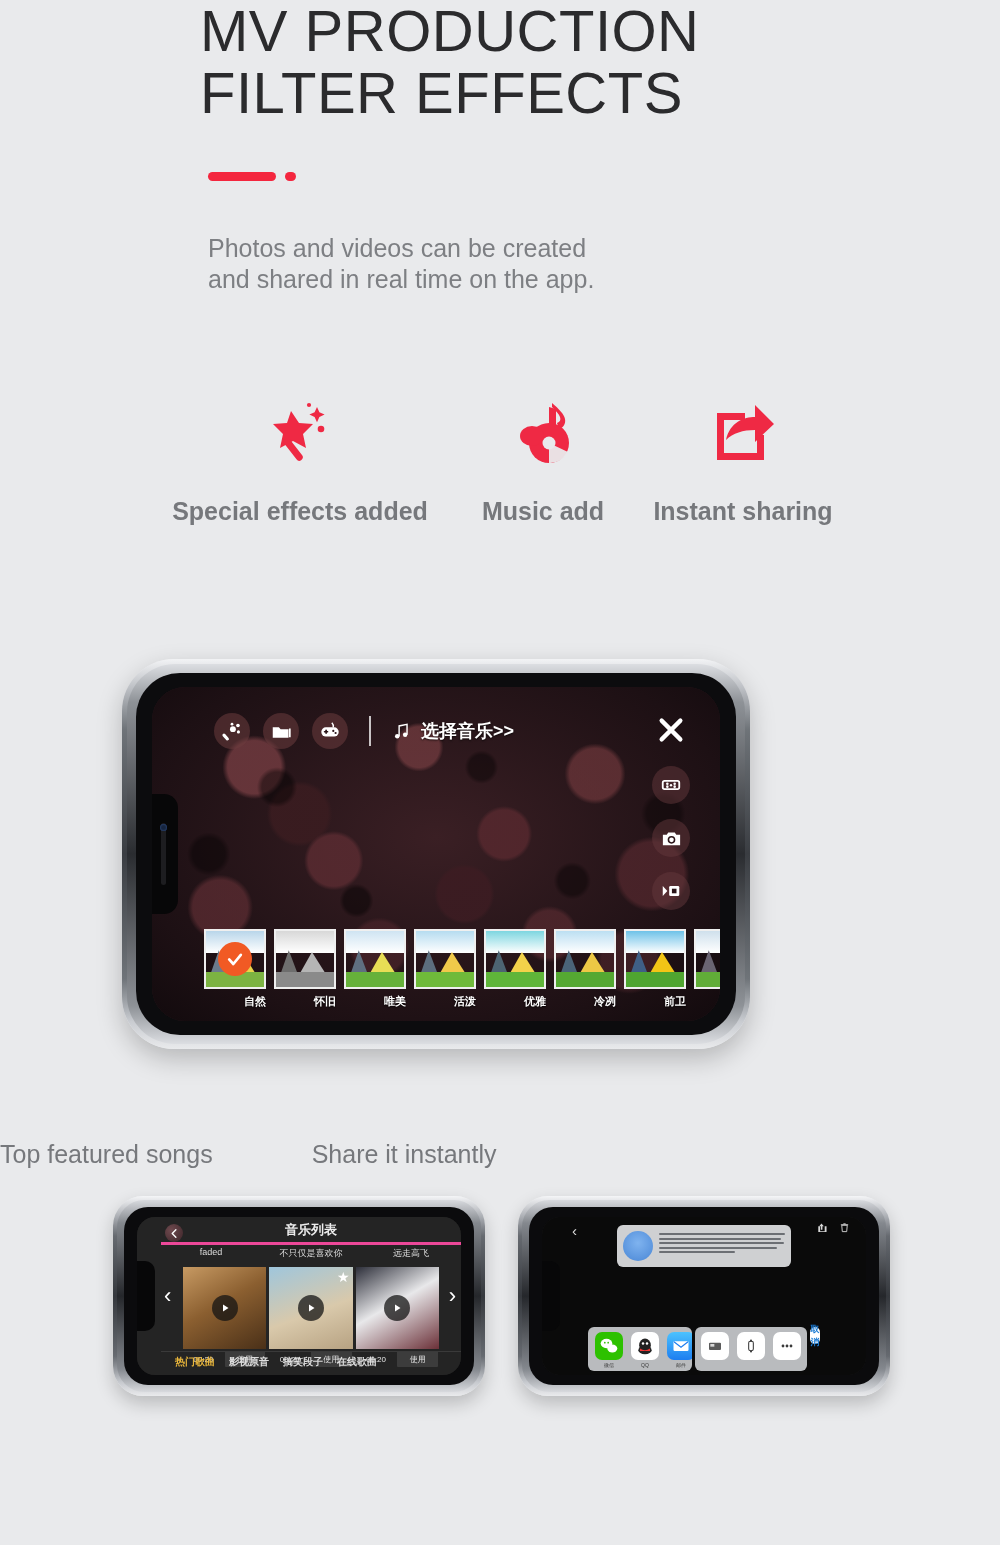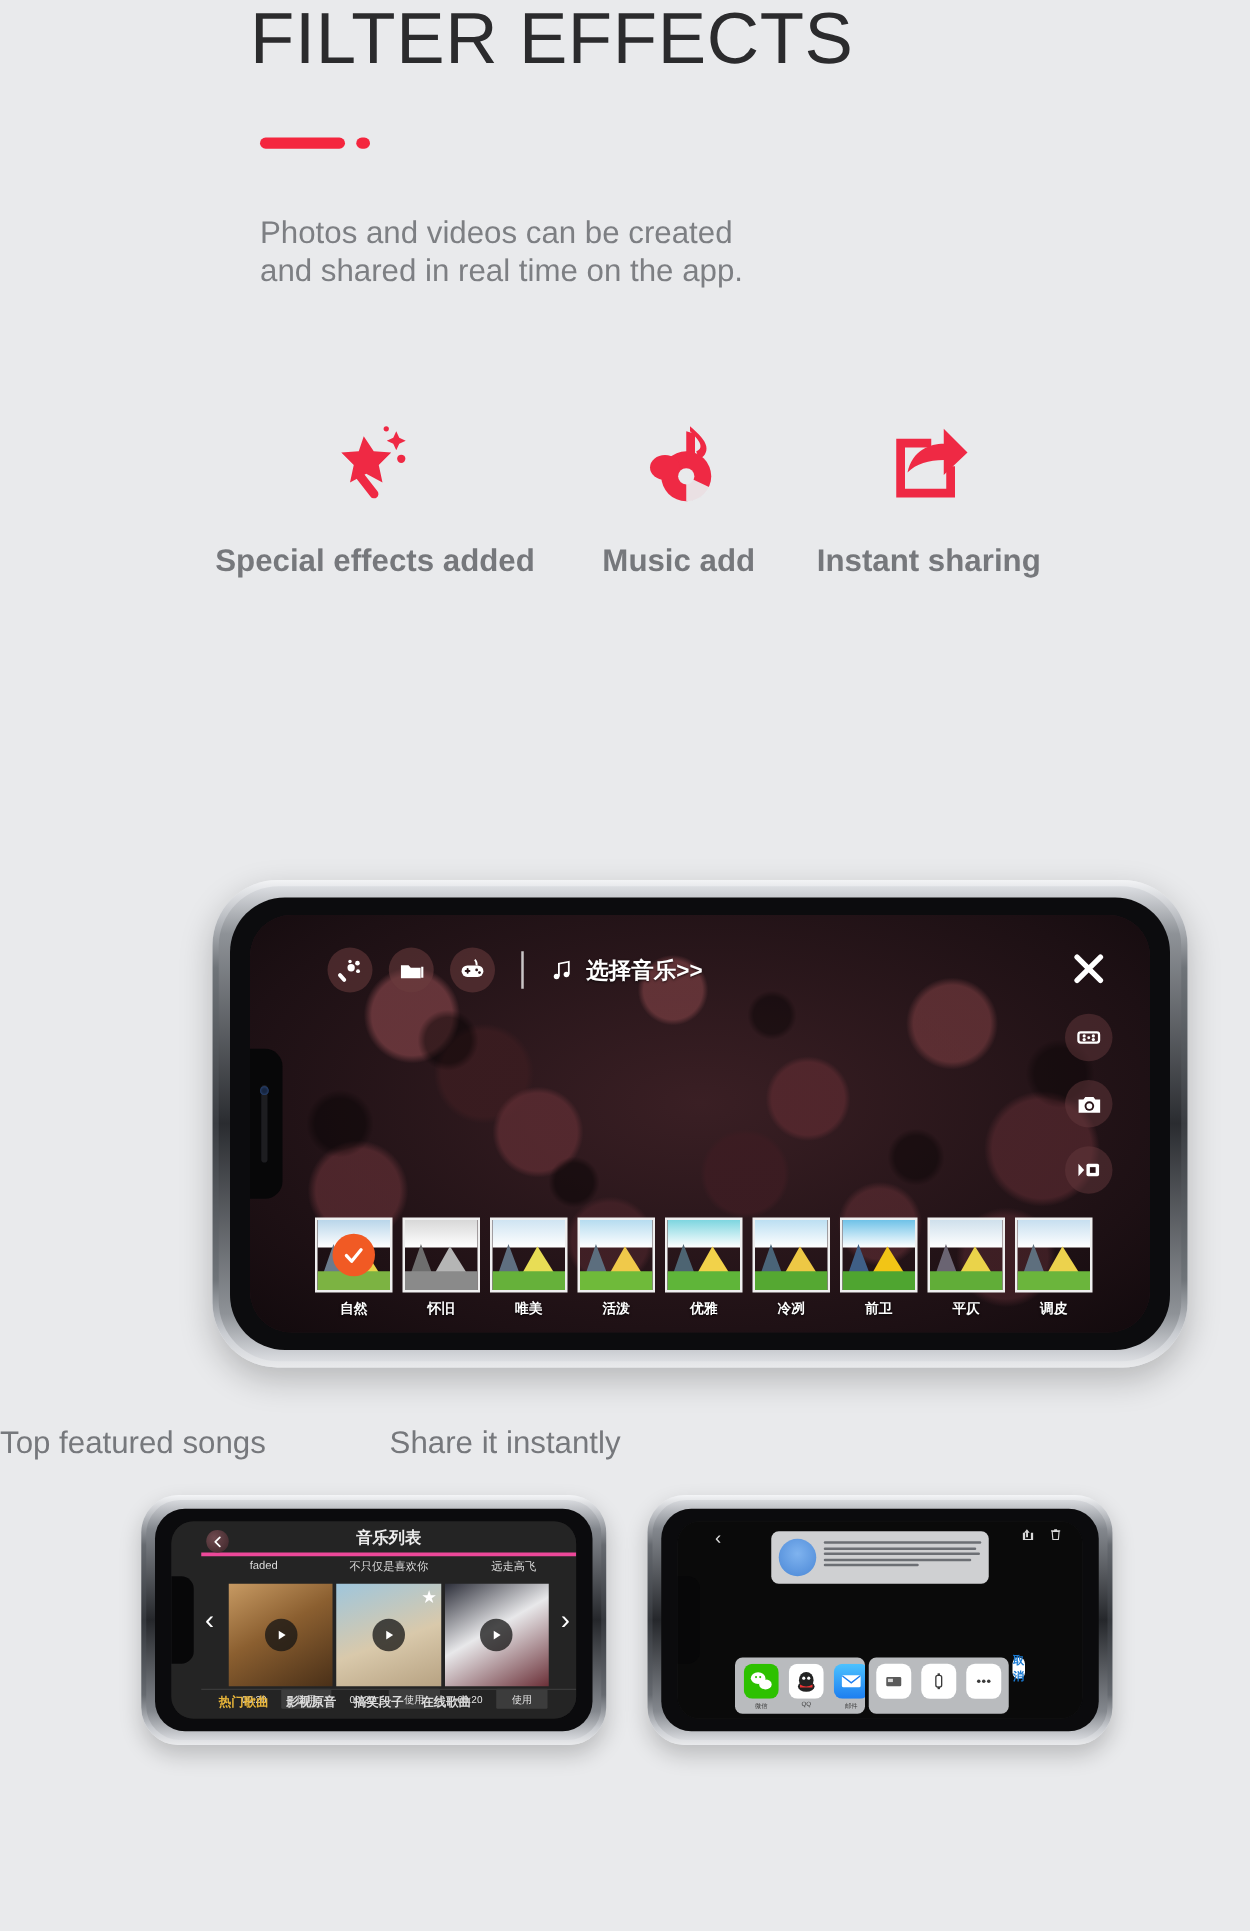--- a/index.html
+++ b/index.html
@@ -59,22 +59,22 @@
   .feature-icon { height: 82px; display: flex; align-items: center; justify-content: center; }
   .feature-label {
     margin-top: 20px;
     font-size: 25px;
     color: #76787c;
   }
 
   
   .main-phone-wrap {
     position: absolute;
-    left: 122px; top: 704px;
-    width: 780px; height: 390px; margin-left: 48px;
+    left: 122px; top: 659px;
+    width: 628px; height: 390px;
   }
   .phone-outer {
     position: absolute; inset: 0;
     border-radius: 52px;
     background: linear-gradient(180deg,#f2f3f5 0%,#b9bcc1 8%,#6f7479 18%,#3a3d42 50%,#6f7479 82%,#c9ccd1 93%,#e9eaec 100%);
     box-shadow: 0 10px 26px rgba(0,0,0,0.22);
   }
   .phone-mid {
     position: absolute; inset: 5px;
     border-radius: 48px;
@@ -184,21 +184,21 @@
   .ft-mount { position:absolute; left:0; right:0; top:20%; bottom:0; }
   .ft-grass { position:absolute; left:0; right:0; bottom:0; height:26%; }
   .filter-check {
     position: absolute; left: 50%; top: 50%;
     transform: translate(-50%,-50%);
     width: 34px; height: 34px; border-radius: 50%;
     background: #f15a24;
     display: flex; align-items: center; justify-content: center;
   }
   .filter-label {
-    margin-top: 5px; text-align: center;
+    margin-top: 5px; text-align: right;
     color: #ffffff; font-size: 11px; font-weight: 700;
     text-shadow: 0 1px 2px rgba(0,0,0,0.9);
   }
 
   
   .caption-row {
     position: absolute; top: 1140px; left: 0; width: 1000px;
     display: flex;
   }
   .caption {
@@ -330,20 +330,21 @@
     background:#fff; border-radius:6px; height:17px;
     display:flex; align-items:center; justify-content:center;
     color:#1a7bd4; font-size:9px; font-weight:700;
   }
 </style>
 </head>
 <body>
 
 <div class="header">
   <div class="title-block">
+    <div class="title-line">MV PRODUCTION</div>
     <div class="title-line">FILTER EFFECTS</div>
   </div>
   <div class="accent-row">
     <div class="accent-bar"></div>
     <div class="accent-dot"></div>
   </div>
   <div class="subtitle">
     <div>Photos and videos can be created</div>
     <div>and shared in real time on the app.</div>
   </div>

